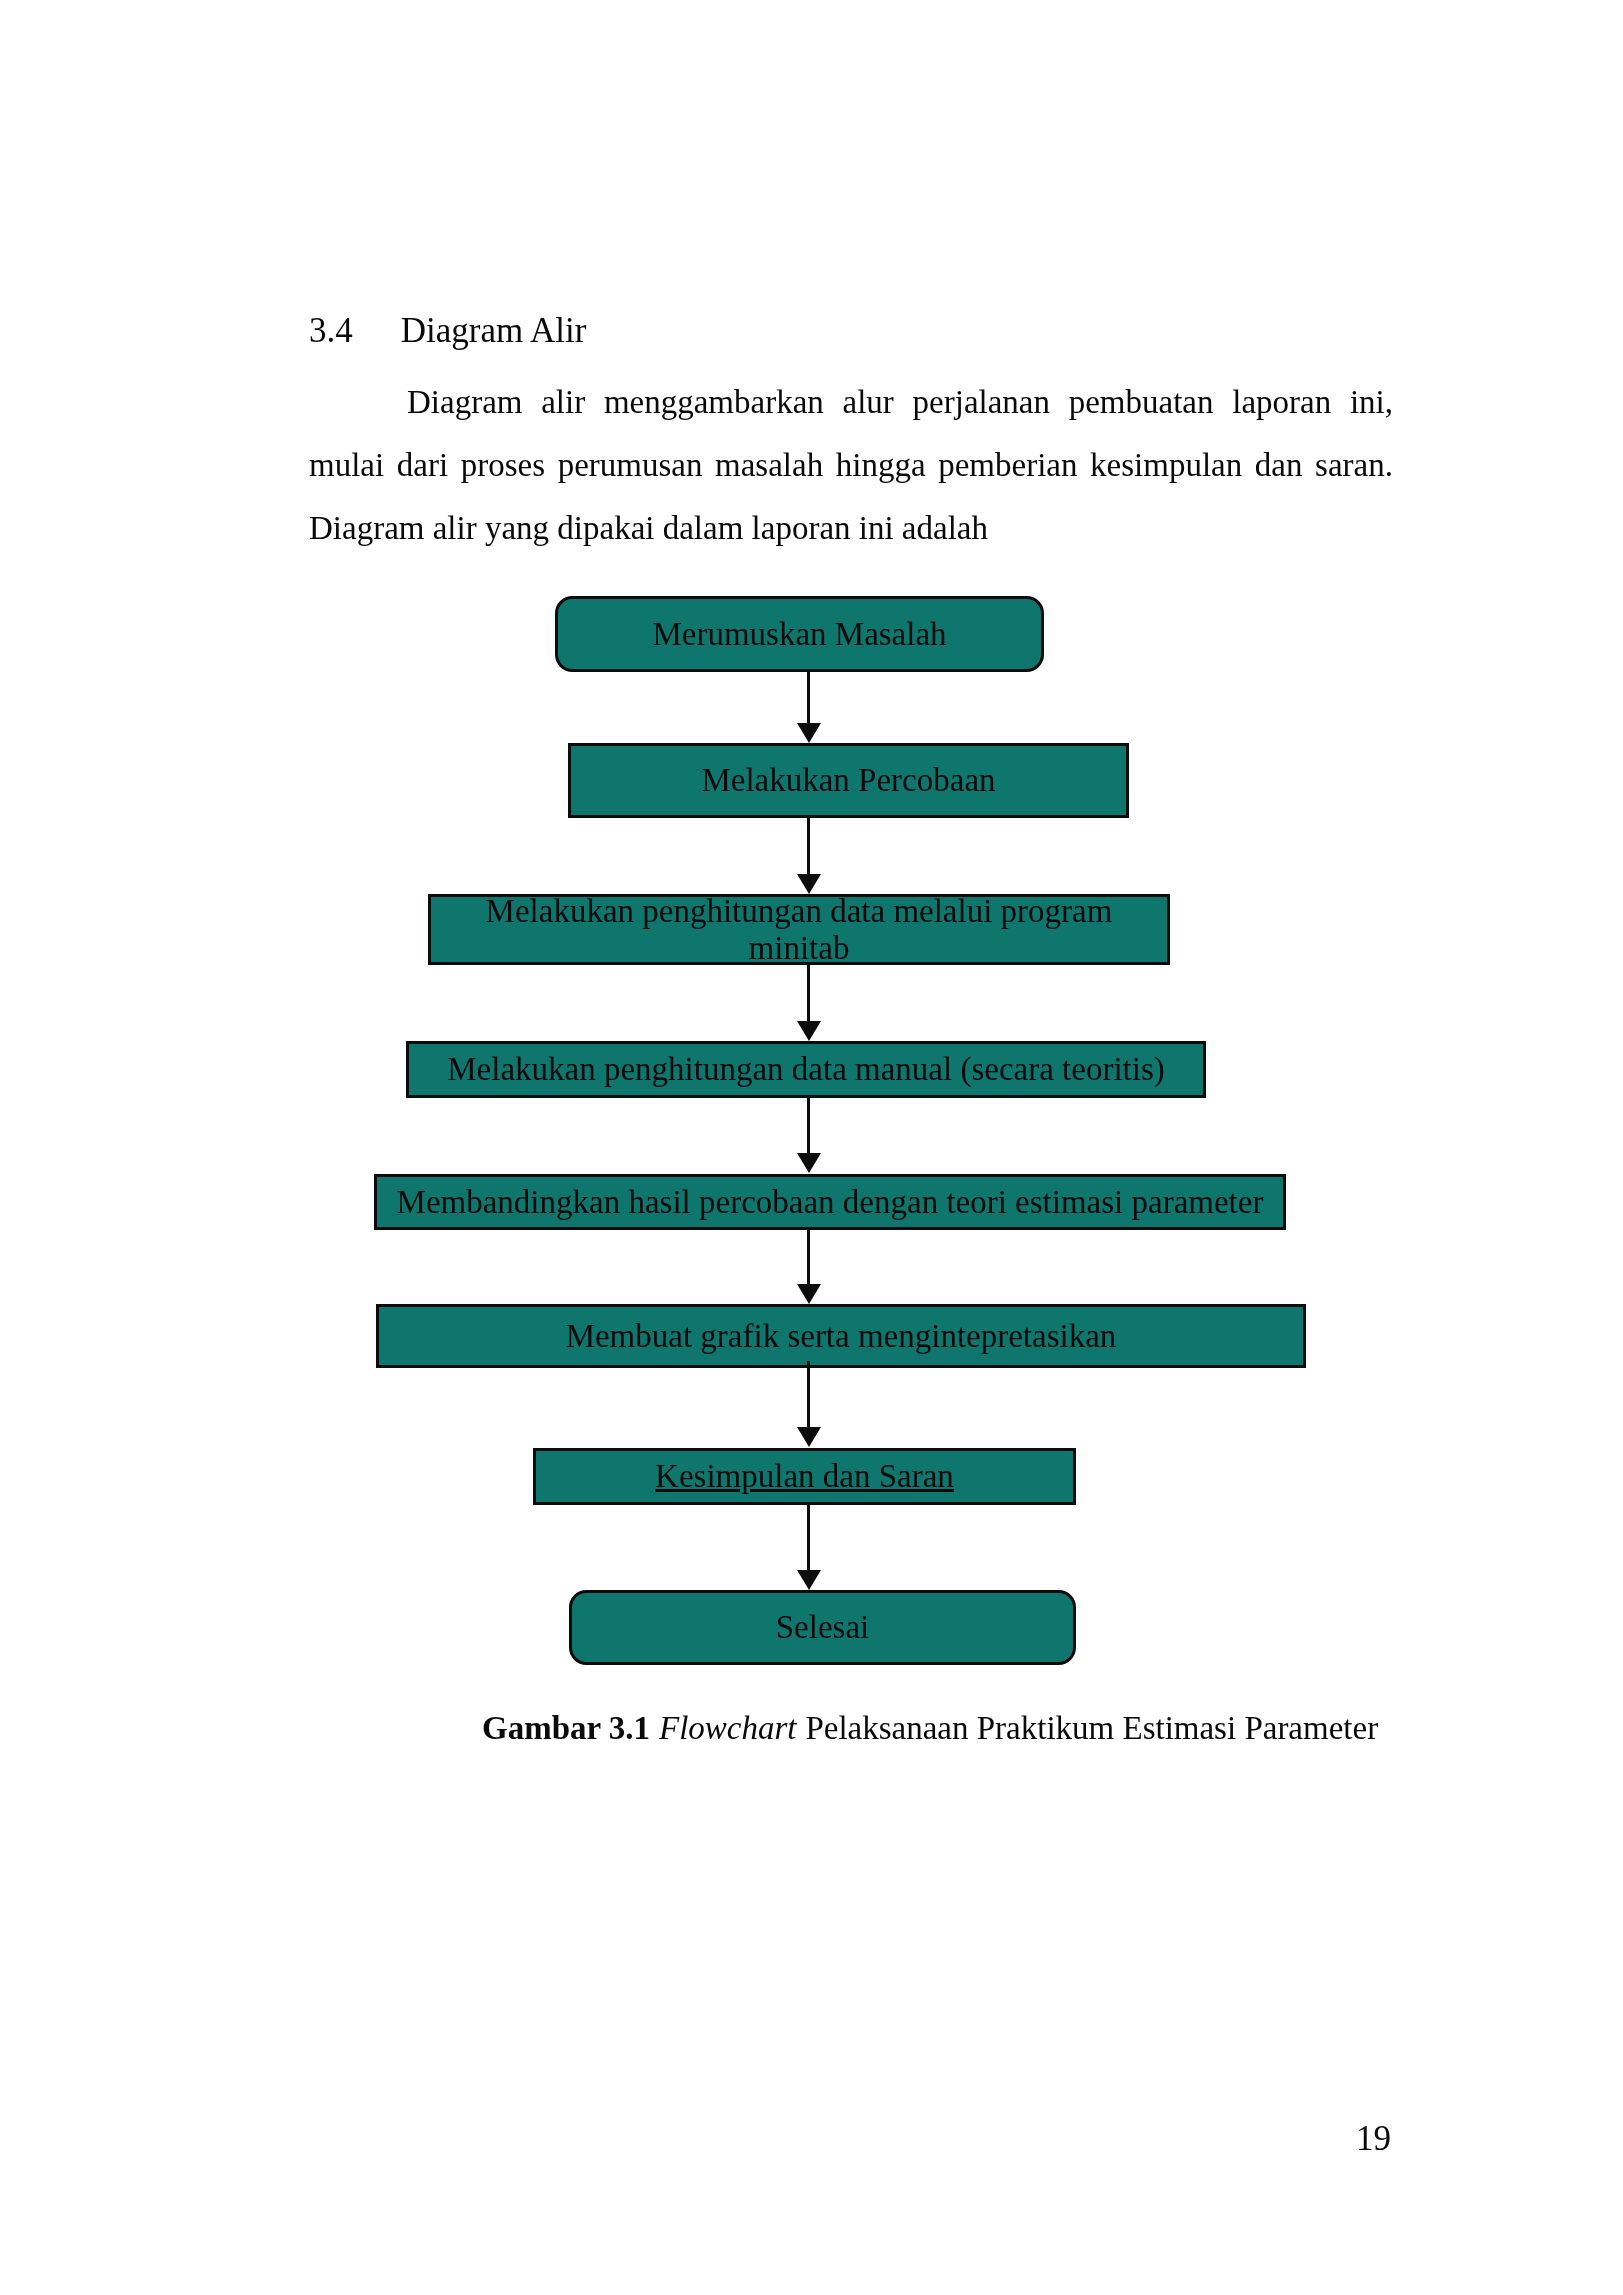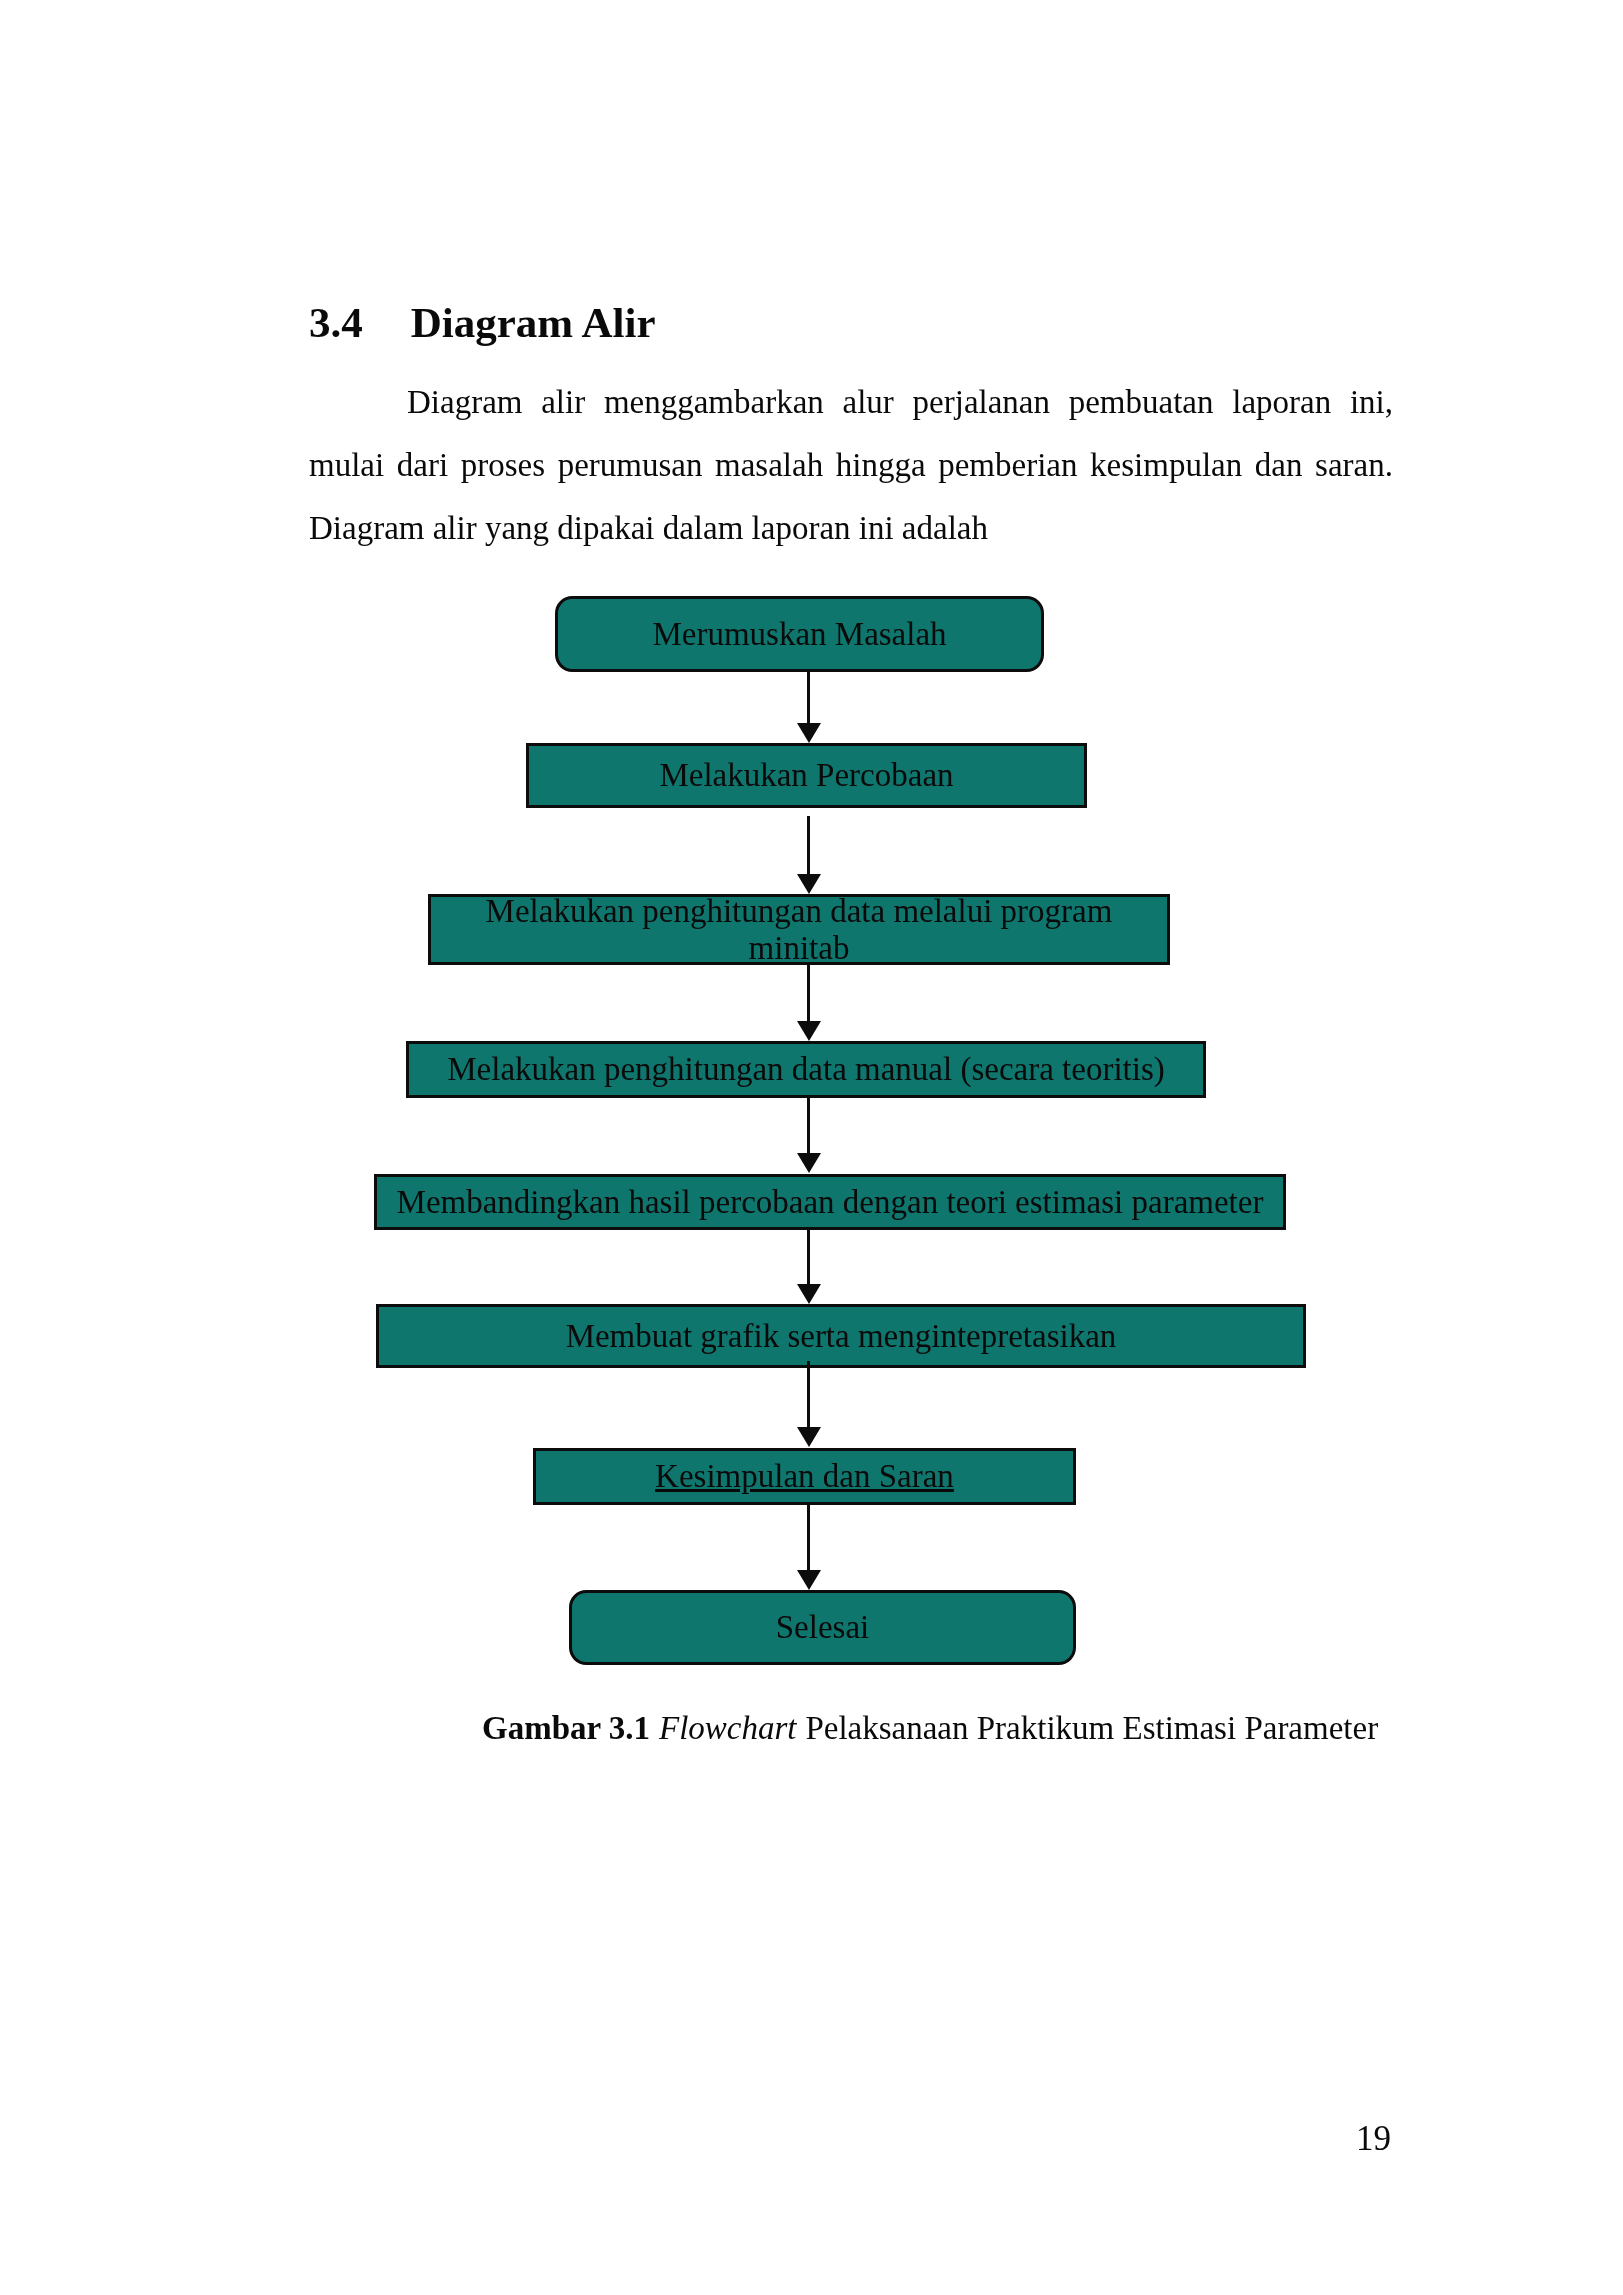--- a/index.html
+++ b/index.html
@@ -14,23 +14,23 @@
     background: #ffffff;
     font-family: "Liberation Serif", "DejaVu Serif", serif;
     color: #0a0a0a;
     overflow: hidden;
   }
 
   
   .section-heading {
     position: absolute;
     left: 309px;
-    top: 305px;
-    font-size: 43px;
-    font-weight: bold;
+    top: 313px;
+    font-size: 35px;
+    font-weight: normal;
     line-height: 36px;
     white-space: nowrap;
   }
   .section-heading .sec-num {
     display: inline-block;
     margin-right: 48px;
   }
 
   
   .body-paragraph {
@@ -135,21 +135,21 @@
 
   <div class="flow-node rounded" style="left:555px; top:596px; width:489px; height:76px;">
     <span>Merumuskan Masalah</span>
   </div>
 
   <div class="flow-arrow" style="left:797px; top:672px; height:71px;">
     <div class="shaft"></div>
     <div class="head"></div>
   </div>
 
-  <div class="flow-node" style="left:526px; top:743px; width:561px; height:65px;">
+  <div class="flow-node" style="left:568px; top:743px; width:561px; height:75px;">
     <span>Melakukan Percobaan</span>
   </div>
 
   <div class="flow-arrow" style="left:797px; top:816px; height:78px;">
     <div class="shaft"></div>
     <div class="head"></div>
   </div>
 
   <div class="flow-node" style="left:428px; top:894px; width:742px; height:71px;">
     <span>Melakukan penghitungan data melalui program minitab</span>

